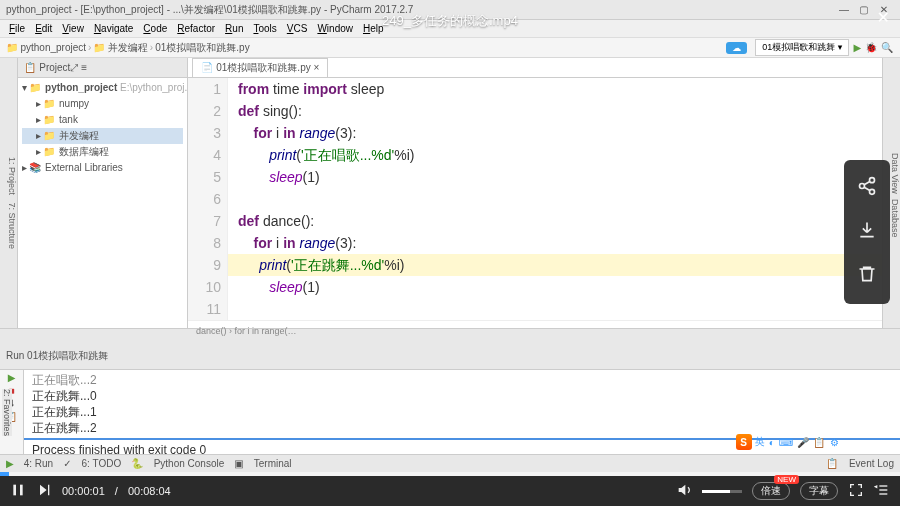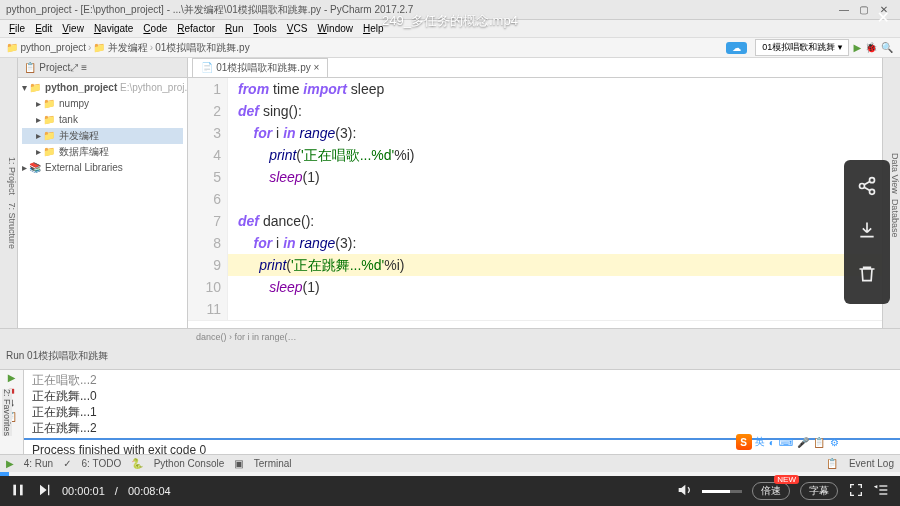--- a/index.html
+++ b/index.html
@@ -35,25 +35,25 @@
 .proj-sel { background: #d0e0f0; }
 
 .editor-wrap { flex: 1; display: flex; flex-direction: column; background: #fff; }
 .editor-tabs { height: 20px; border-bottom: 1px solid #ccc; display: flex; font-size: 10px; padding-left: 4px; }
 .editor-tab { background: #fff; border: 1px solid #ccc; border-bottom: none; padding: 2px 8px; color: #555; }
 .editor { flex: 1; display: flex; font-family: "Courier New", Consolas, monospace; font-size: 14px; line-height: 22px; }
 .gutter { width: 40px; background: #f5f5f5; border-right: 1px solid #eee; text-align: right; padding-right: 6px; color: #b0b0b0; }
 .code { flex: 1; padding-left: 10px; white-space: pre; color: #333; position: relative; }
 .code .line { height: 22px; }
 .code .hl { background: #fff8d0; margin-left: -10px; }
-.kw { color: #8b5cf6; font-weight: bold; font-style: italic; }
+.kw { color: #701a75; font-weight: bold; }
 .str { color: #007000; }
 .builtin { color: #000080; font-style: italic; }
 .fn { color: #8000a0; font-style: italic; }
-.breadcrumb { height: 16px; border-top: 1px solid #eee; font-size: 9px; color: #888; padding: 11px 8px; }
+.breadcrumb { height: 16px; border-top: 1px solid #eee; font-size: 9px; color: #888; padding: 5px 8px; }
 
 .side-right { width: 18px; background: #e8e8e8; border-left: 1px solid #ccc; writing-mode: vertical-rl; font-size: 9px; color: #666; padding-top: 4px; text-align: center; }
 
 .run-panel { border-top: 1px solid #ccc; background: #fff; }
 .run-header { height: 14px; background: #e8e8e8; font-size: 10px; padding: 20px 6px; color: #555; border-bottom: 1px solid #ccc; }
 .run-body { display: flex; height: 84px; }
 .run-gutter { width: 24px; background: #f5f5f5; border-right: 1px solid #ccc; display: flex; flex-direction: column; align-items: center; gap: 2px; padding-top: 2px; font-size: 10px; }
 .run-out { flex: 1; font-family: "Courier New", Consolas, monospace; font-size: 12px; line-height: 16px; padding: 2px 8px; color: #333; }
 .run-out .divider { border-top: 2px solid #4b90e2; margin: 2px -8px; }
 .run-exit { color: #333; }

